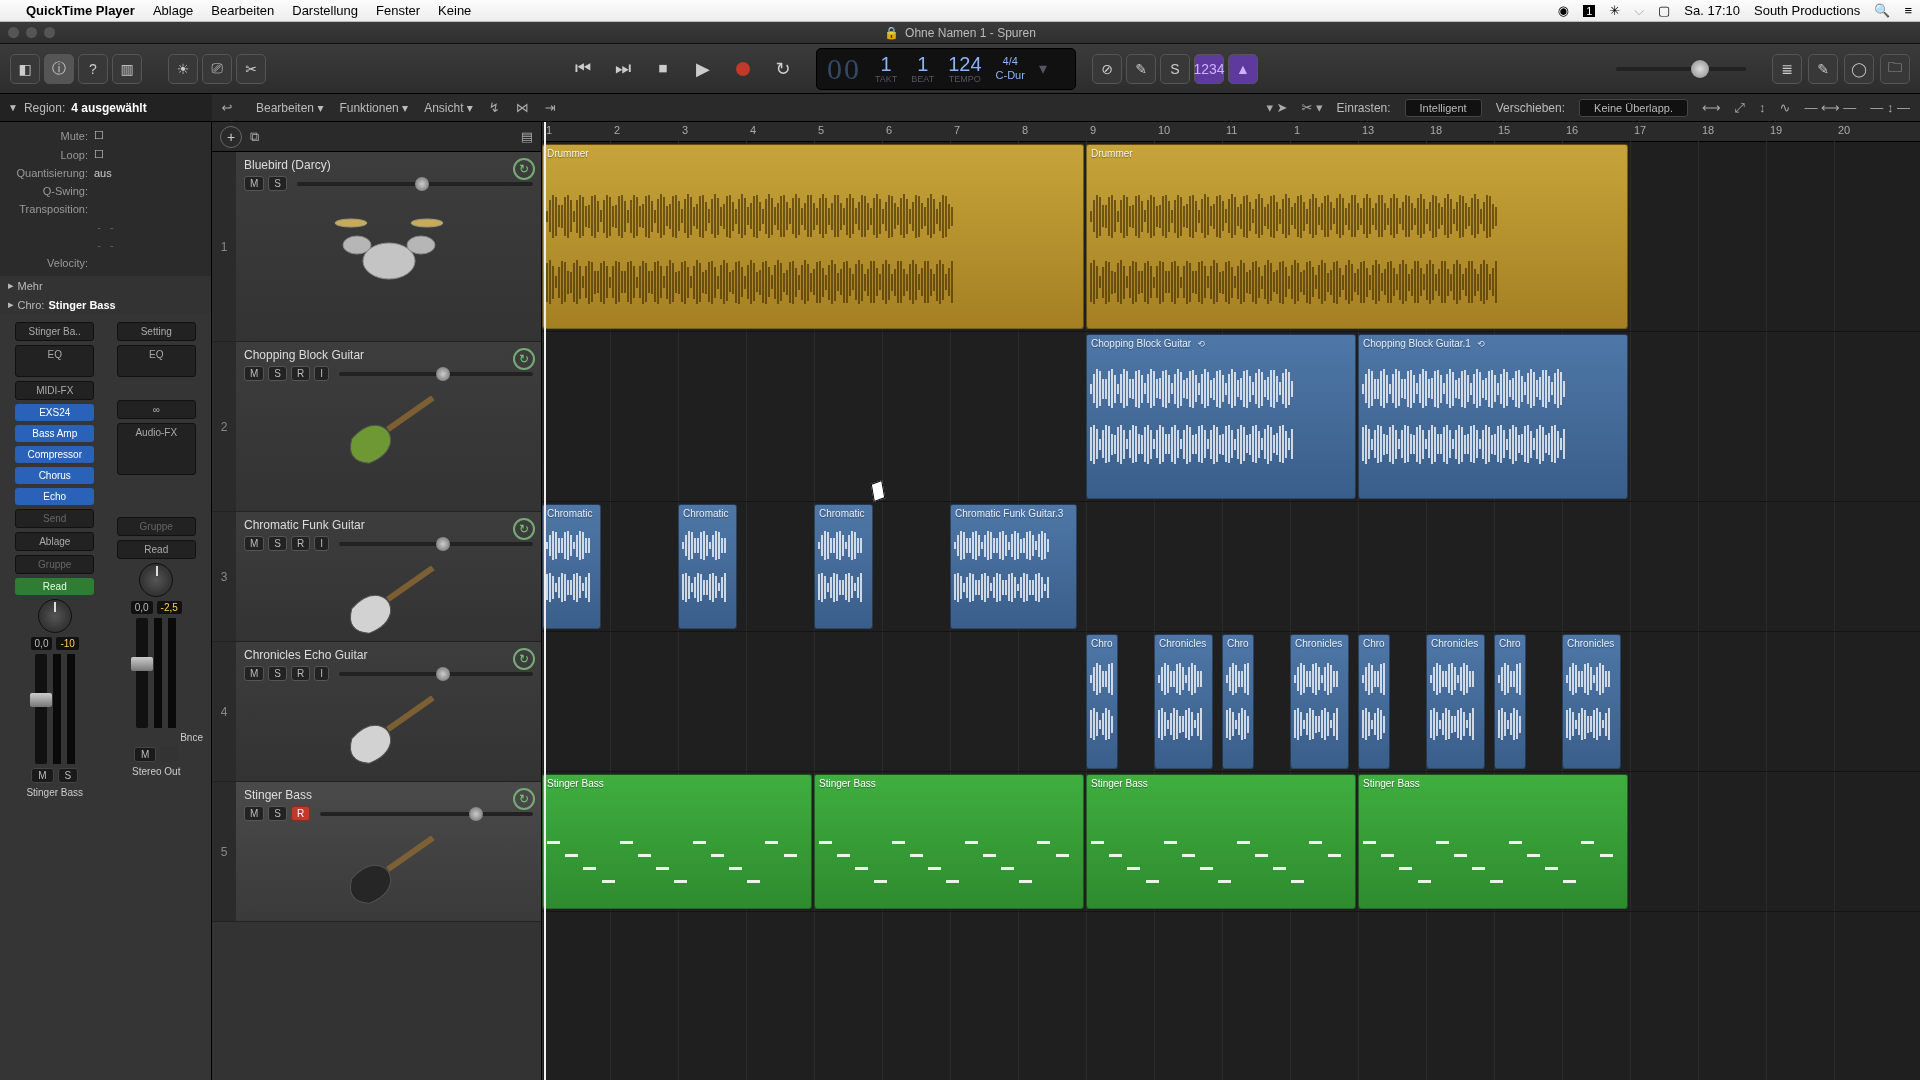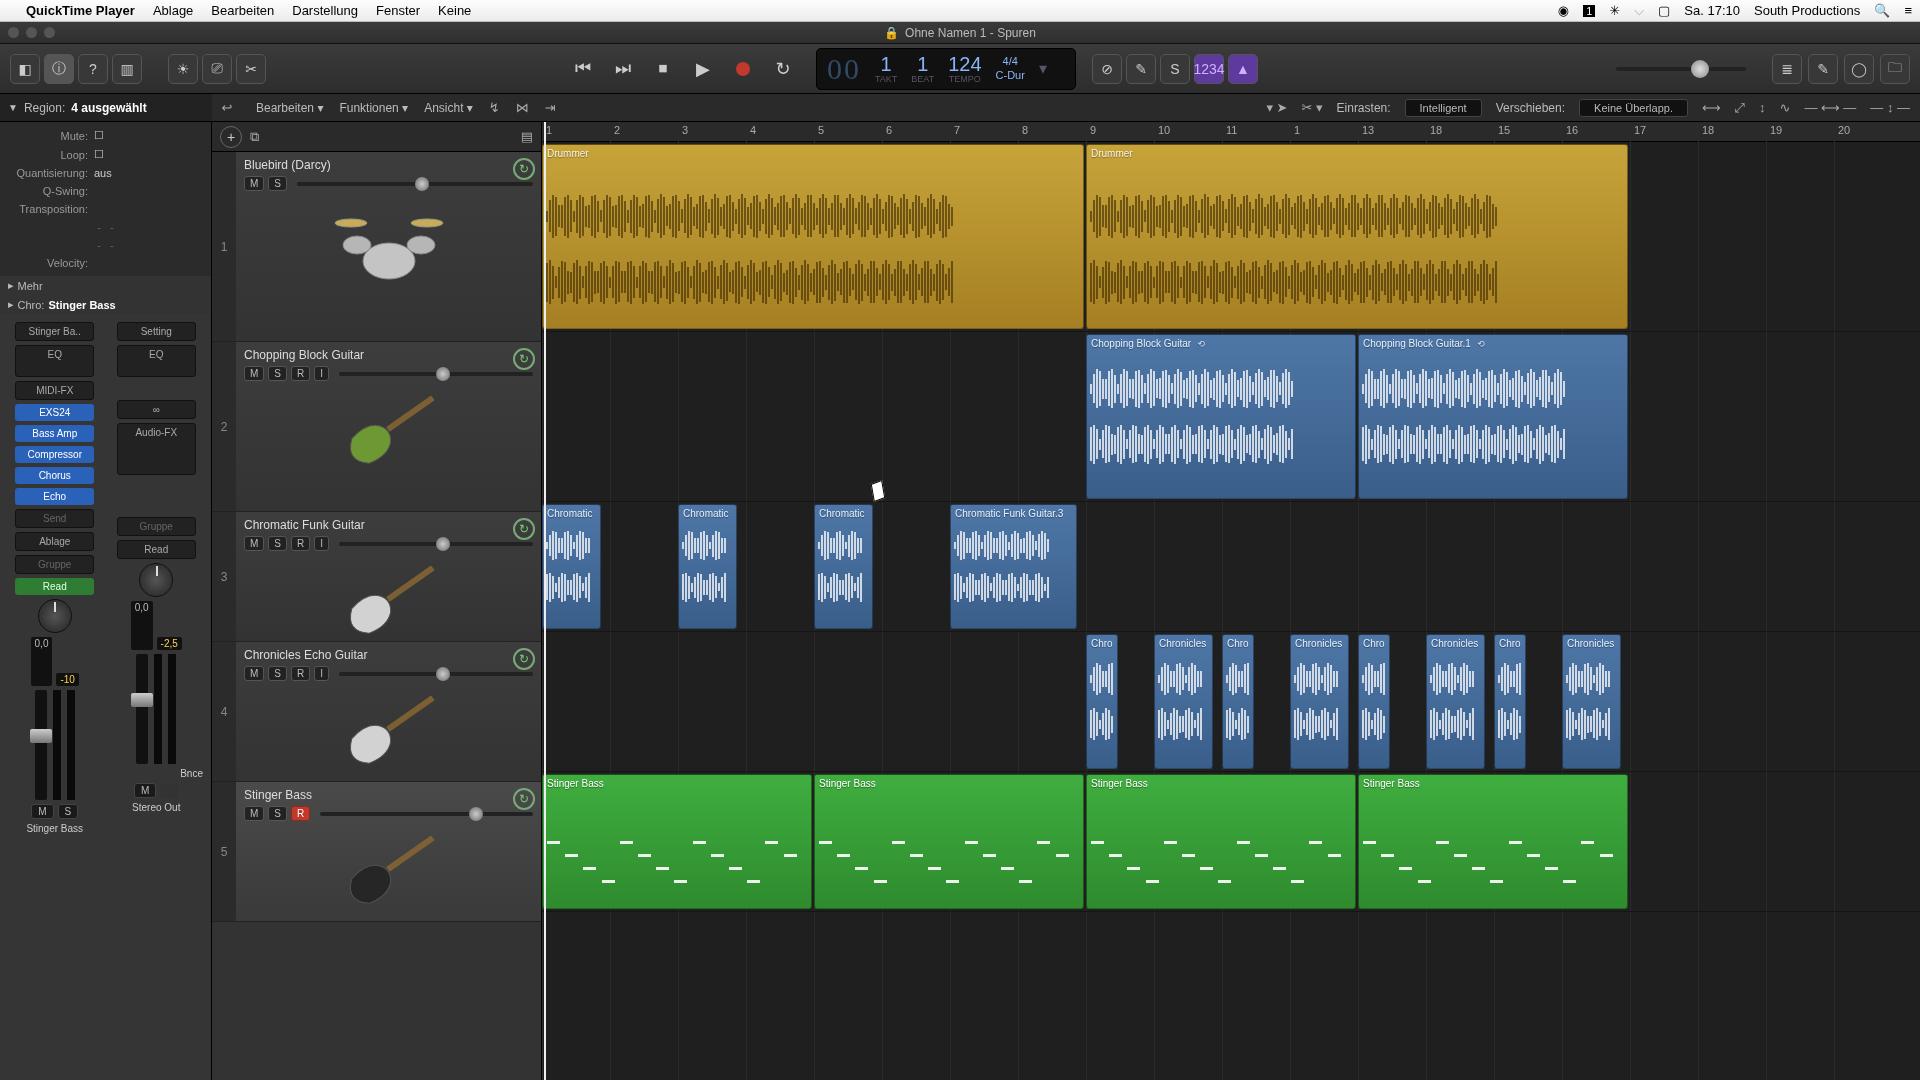--- a/index.html
+++ b/index.html
@@ -58,21 +58,21 @@
 .channel-strips{ flex:1; display:flex; background:#353535; padding:4px;}
 .strip{ flex:1; display:flex; flex-direction:column; align-items:center; gap:4px; padding:4px; font-size:10px;}
 .strip .slot{ width:84%; padding:3px 2px; text-align:center; border-radius:3px; font-size:10px;}
 .slot.dark{ background:#222; color:#aaa; border:1px solid #111;}
 .slot.blue{ background:#2962b8; color:#fff;}
 .slot.green{ background:#2e7d32; color:#dfffe0; font-size:10px;}
 .knob{ width:34px; height:34px; border-radius:50%; background:radial-gradient(#555,#222); border:1px solid #111; position:relative;}
 .knob::after{content:""; position:absolute; width:2px; height:10px; background:#ddd; left:49%; top:2px;}
 .dbrow{ display:flex; gap:4px; font-size:10px;}
 .dbrow span{ background:#111; padding:1px 4px; border-radius:2px;}
-.db-neg{ color:#ffd24d;margin-top:36px;}
+.db-neg{ color:#ffd24d;}
 .fader-box{ height:110px; width:100%; display:flex; justify-content:center; gap:6px;}
 .fader{ width:12px; height:100%; background:#111; border-radius:2px; position:relative;}
 .fader::after{content:""; position:absolute; width:22px; height:14px; background:linear-gradient(#ccc,#777); left:-5px; top:35%; border-radius:2px;}
 .meter{ width:8px; height:100%; background:#0a0a0a;}
 .ms-row{ display:flex; gap:4px;}
 .ms-row span{ background:#1a1a1a; border:1px solid #444; padding:1px 6px; border-radius:3px; font-size:10px;}
 
 
 .tracks-wrap{ flex:1; display:flex;}
 .track-headers{ width:330px; background:#333; border-right:1px solid #000;}

